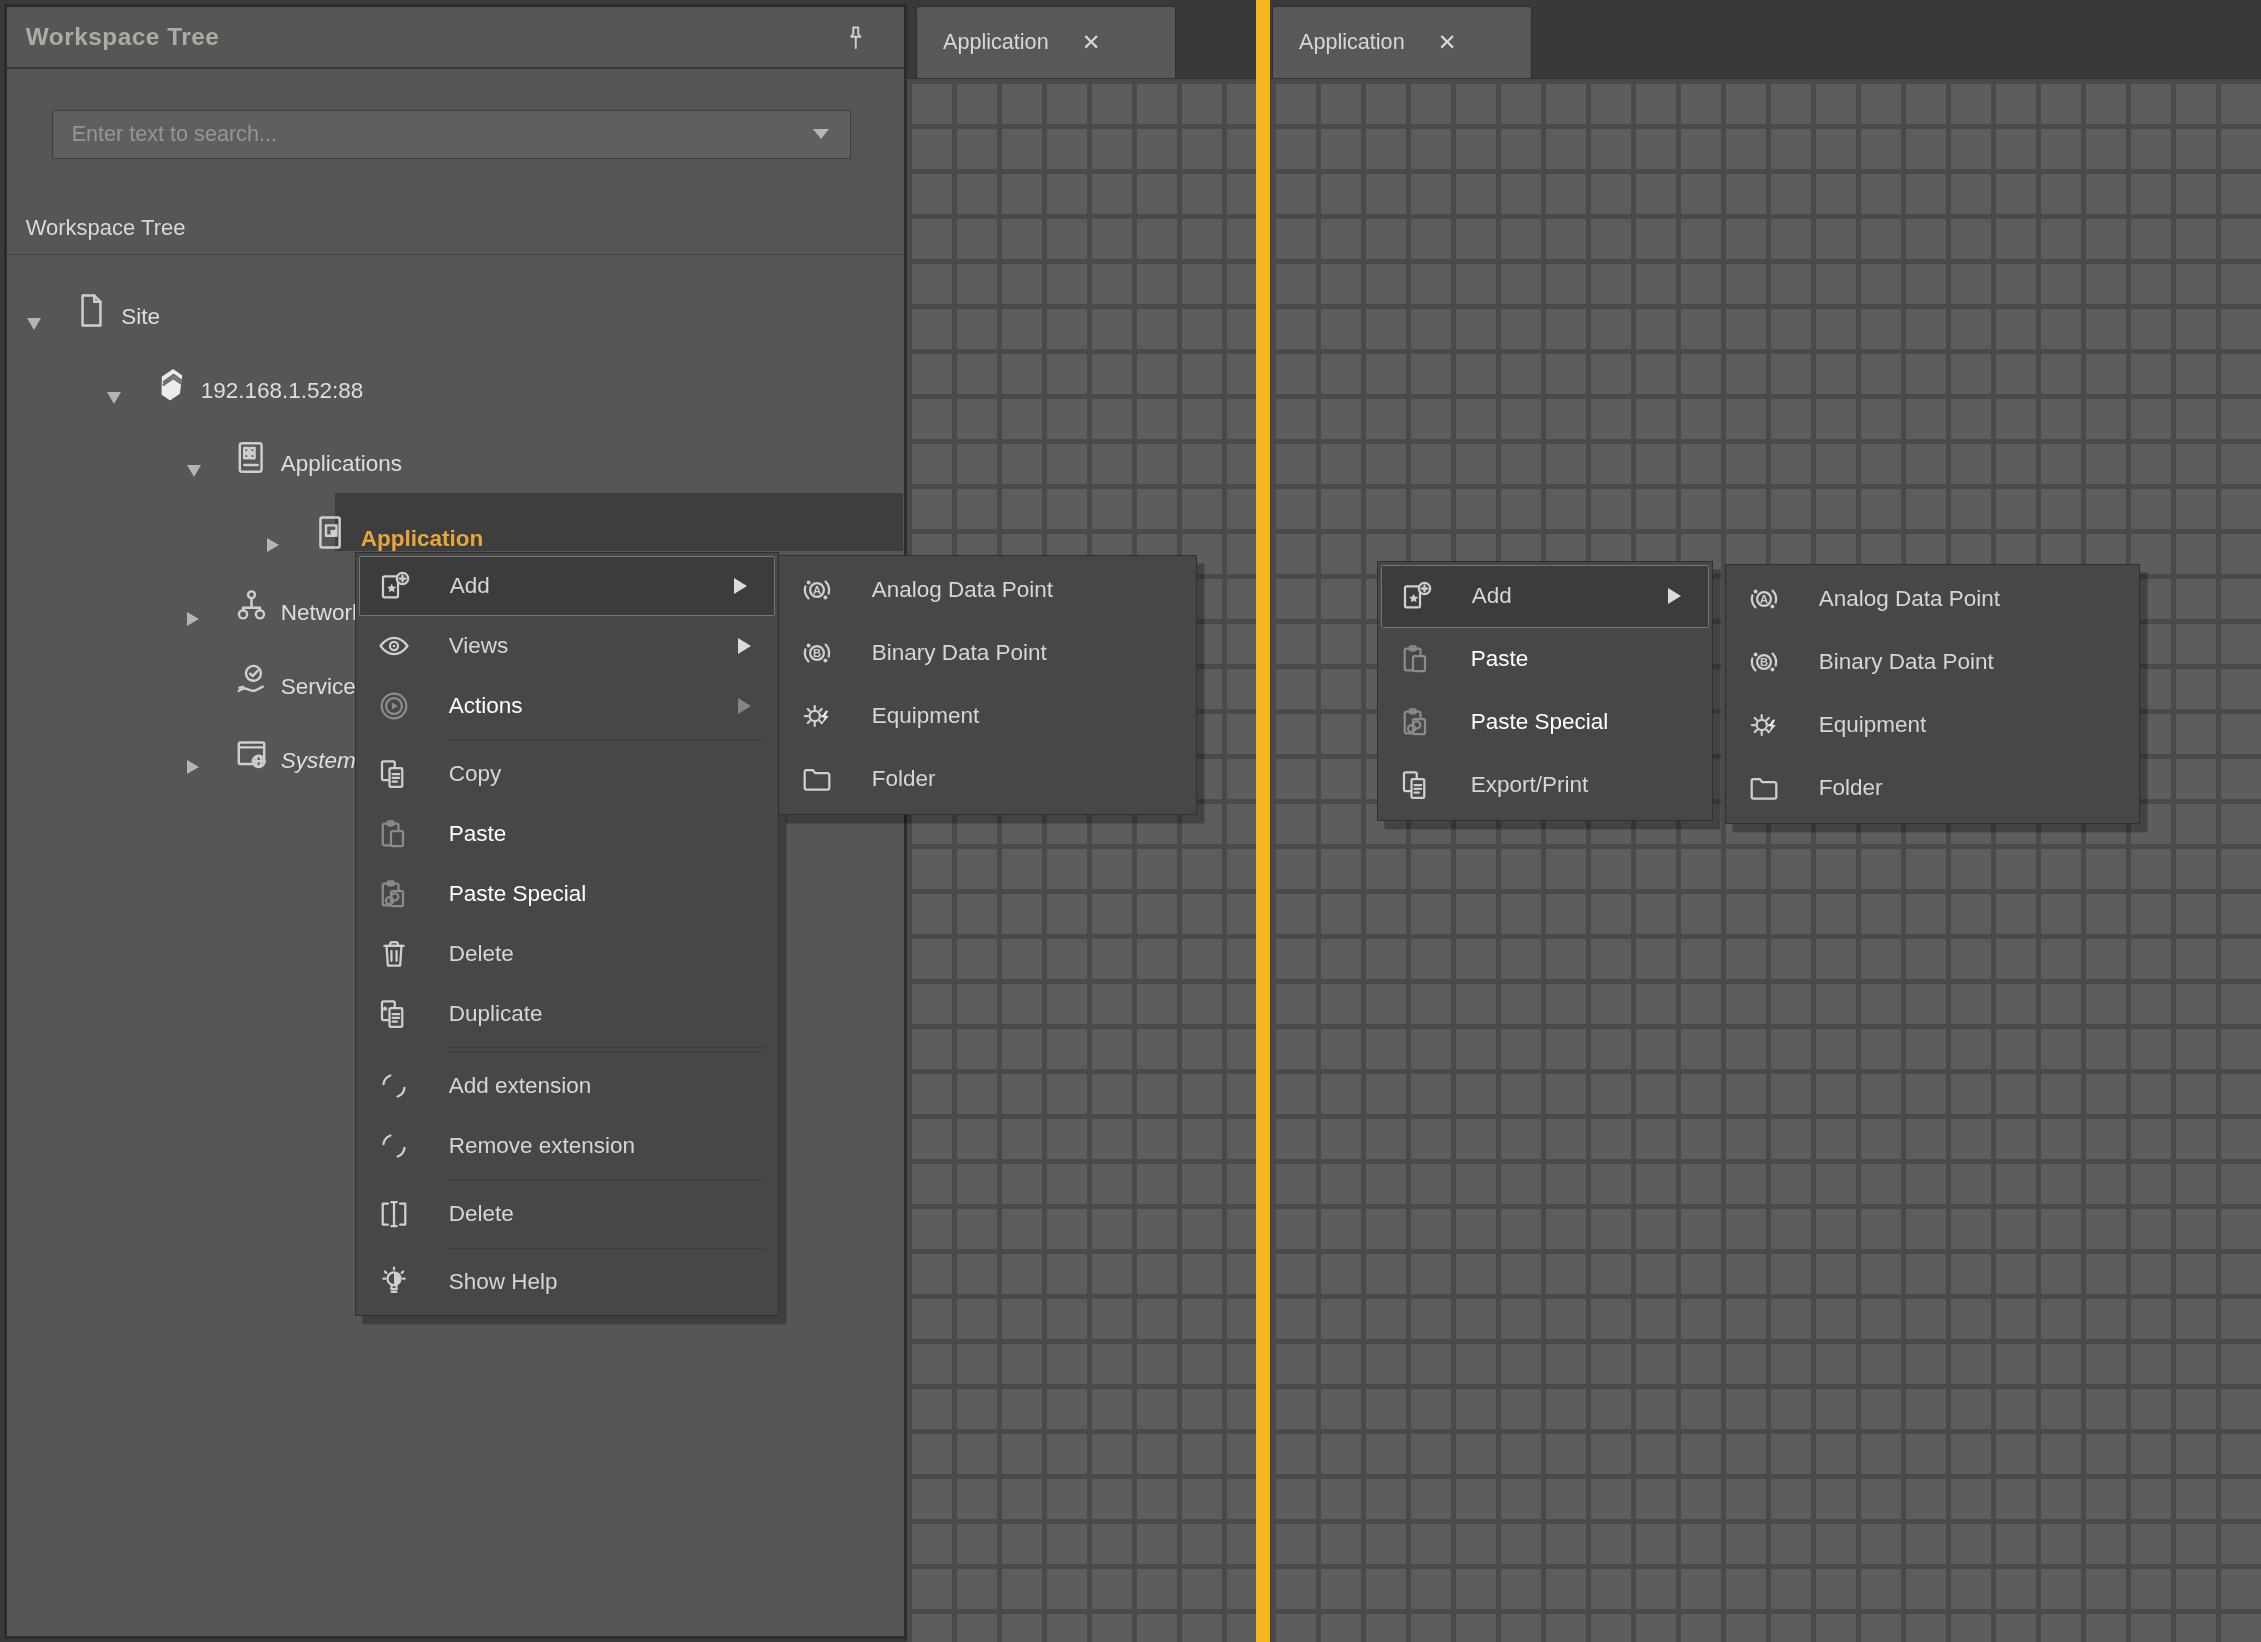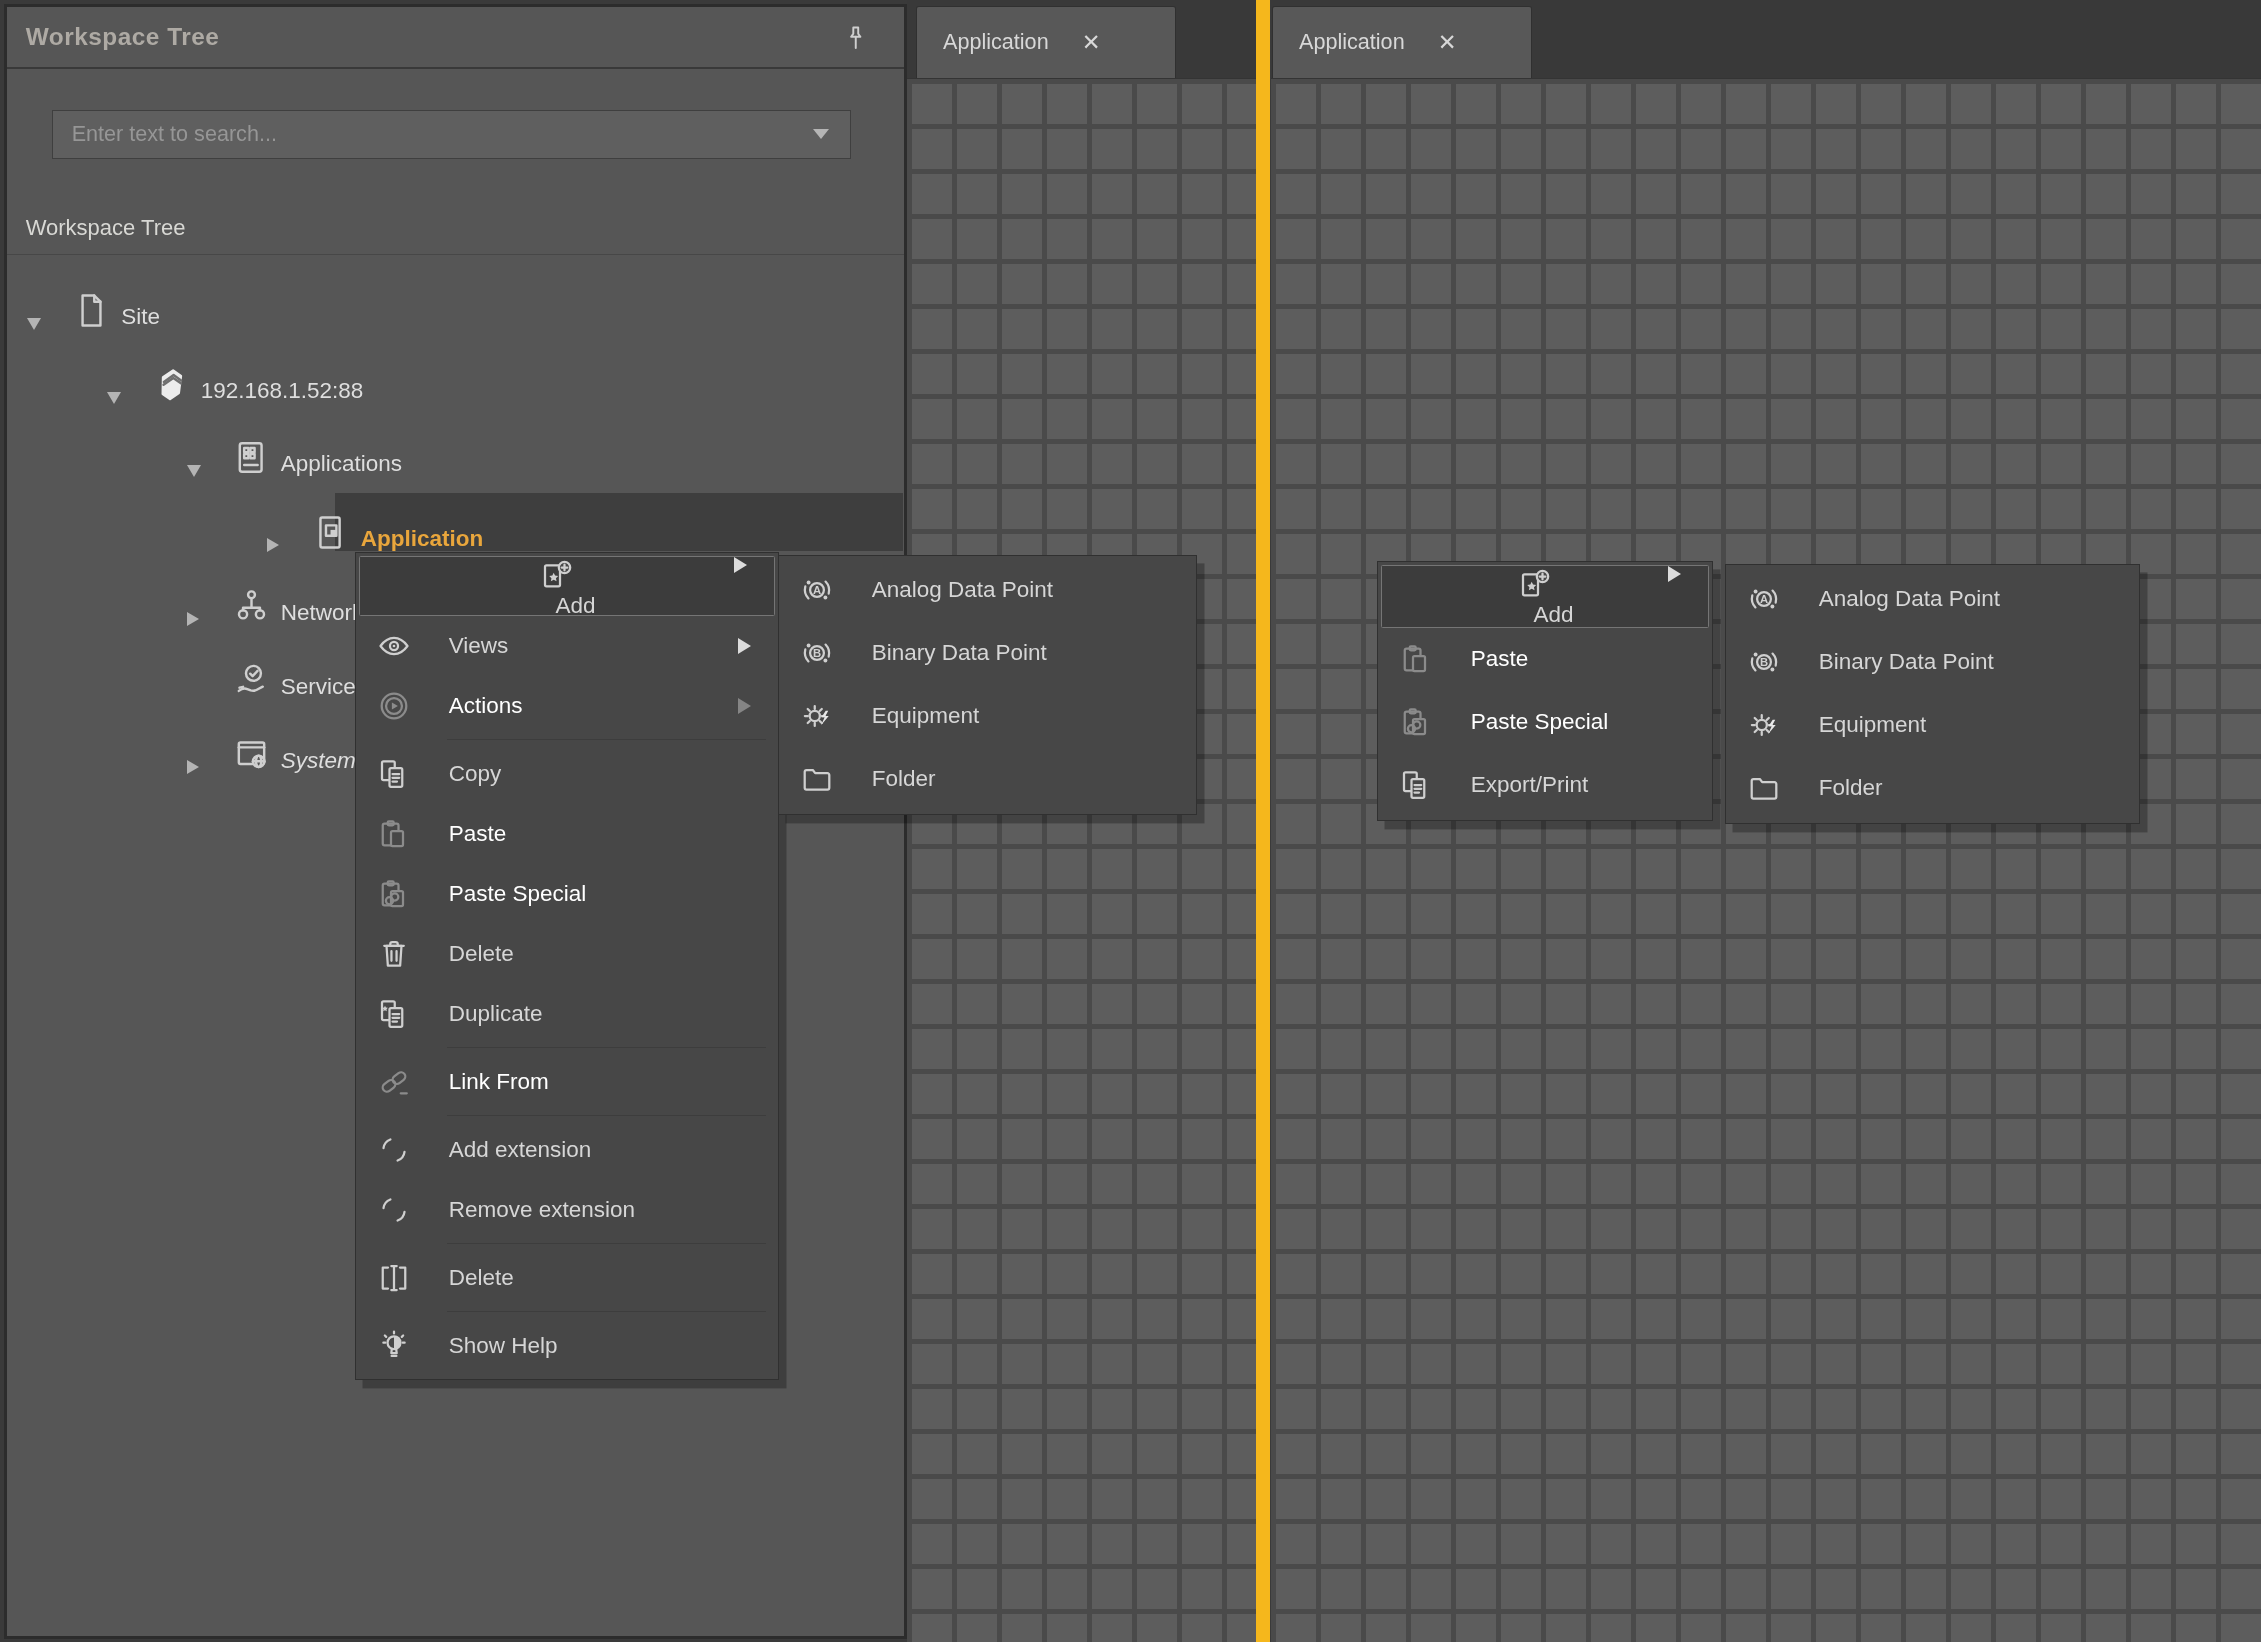--- a/index.html
+++ b/index.html
@@ -67,21 +67,21 @@
         padding:2.8px 0;z-index:20;box-shadow:7.5px 8.4px 0 rgba(0,0,0,0.28);}
   .menu1{left:355px;top:552px;width:424px;}
   .sub1{left:778px;top:555px;width:419px;z-index:21;}
   .menu2{left:1377px;top:561px;width:336px;}
   .sub2{left:1725px;top:564px;width:415px;z-index:21;}
   .mrow{position:relative;display:flex;align-items:center;height:60px;padding-left:19.7px;box-sizing:border-box;}
   .sub1 .mrow,.sub2 .mrow,.menu2 .mrow{height:63px;}
   .mic{width:36px;flex:none;display:flex;align-items:center;justify-content:center;margin-right:37px;}
   .mic svg{width:36px;height:36px;}
   .mlabel{font-size:22.5px;color:#d6d6d6;white-space:nowrap;}
-  .mrow.hl{background:#3c3c3c;border:1.4px solid #757575;margin:0 2.8px;padding-left:17px;border-radius:1.4px;flex-direction:column;}
+  .mrow.hl{background:#3c3c3c;border:1.4px solid #757575;margin:0 2.8px;padding-left:17px;border-radius:1.4px;}
   .mrow.disabled .mlabel{color:#ffffff;}
   .mrow.disabled svg{opacity:.5;}
   .mrow.disabled .sub-arrow{border-left-color:#858585;}
   .sub-arrow{position:absolute;right:27px;width:0;height:0;border-top:8px solid transparent;
              border-bottom:8px solid transparent;border-left:13px solid #dcdcdc;}
   .msep{height:1.4px;background:#3d3d3d;margin:3.3px 12.2px 3.3px 91px;}
 
   svg{stroke:#cfcfcf;fill:none;stroke-width:1.5;stroke-linecap:round;stroke-linejoin:round;}
   svg .fl{fill:#cfcfcf;stroke:none;}
   svg .bg{fill:#474747;}
@@ -315,32 +315,20 @@
         <svg viewBox="0 0 24 24">
             <rect x="4" y="3.5" width="8.5" height="12.5" rx="1"></rect>
         <path d="M6 6.5l.6 1.2 1.3.2-.9.9.2 1.3L6 9.5l-1.2.6.2-1.3-.9-.9 1.3-.2z" class="fl"></path>
         <rect x="9" y="8" width="8.5" height="12.5" rx="1" class="bg" stroke="#cfcfcf"></rect>
             <path d="M11 12h4.5M11 14.5h4.5M11 17h3"></path>
           </svg>
       </span>
       <span class="mlabel">Duplicate</span>
     </div>
     <div class="msep"></div>
-    <div class="mrow disabled">
-      <span class="mic">
-        <svg viewBox="0 0 24 24">
-            <g transform="rotate(-38 12 12)">
-              <rect x="3.2" y="9.2" width="9.2" height="5.6" rx="2.8"></rect>
-        <rect x="11.6" y="9.2" width="9.2" height="5.6" rx="2.8"></rect>
-            </g>
-            <path d="M16.5 19.5h4"></path>
-          </svg>
-      </span>
-      <span class="mlabel">Link From</span>
-    </div>
     <div class="msep"></div>
     <div class="mrow">
       <span class="mic">
         <svg viewBox="0 0 24 24" stroke-width="1.9">
             <path d="M9.6 5C7 6 5.3 8.1 5 10.8"></path>
             <path d="M14.4 19c2.6-1 4.3-3.1 4.6-5.8"></path>
           </svg>
       </span>
       <span class="mlabel">Add extension</span>
     </div>

